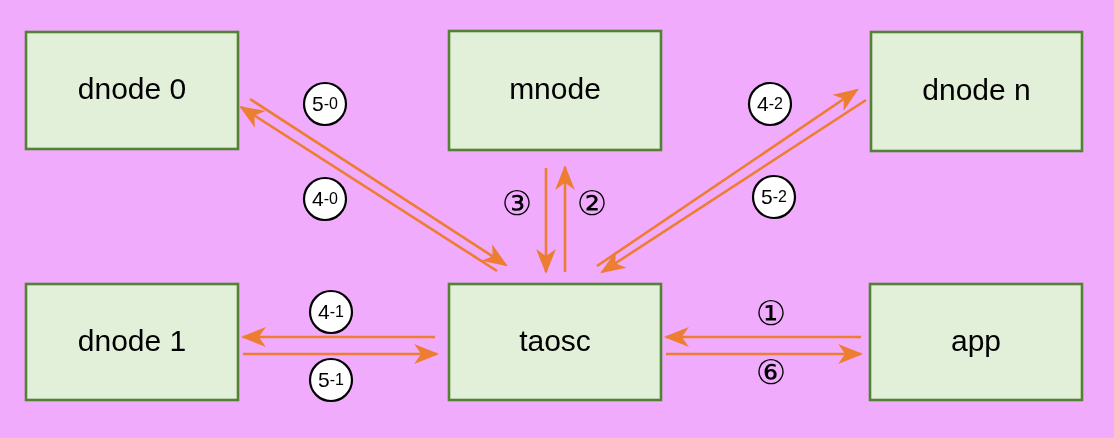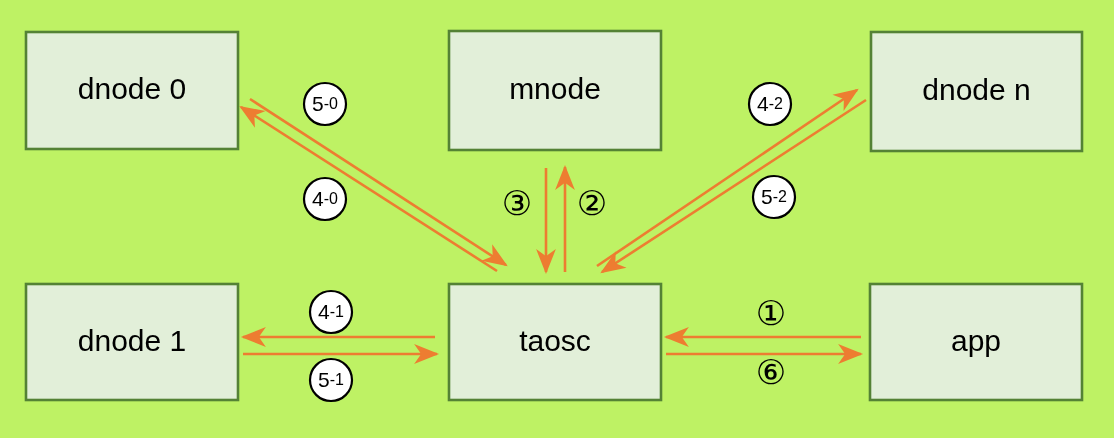--- a/index.html
+++ b/index.html
@@ -8,21 +8,21 @@
     padding: 0;
     background: #ffffff;
   }
   body {
     font-family: "Liberation Sans", "DejaVu Sans", sans-serif;
   }
   #canvas {
     position: relative;
     width: 1114px;
     height: 438px;
-    background: #bef264;
+    background: #f0abfc;
     overflow: hidden;
   }
   #diagram-svg {
     position: absolute;
     left: 0;
     top: 0;
     width: 1114px;
     height: 438px;
   }
   .node-box-label {

